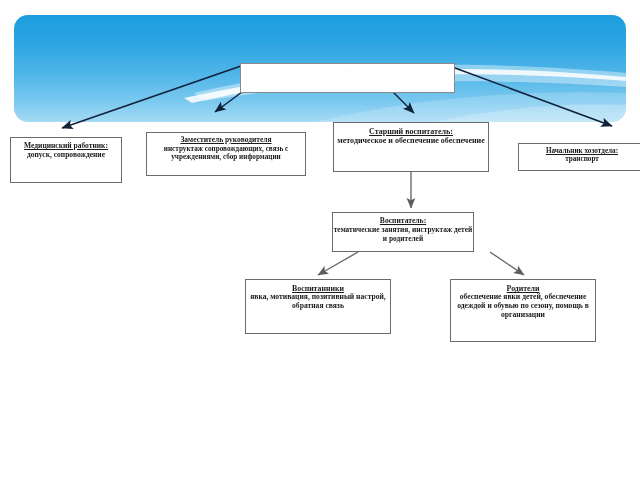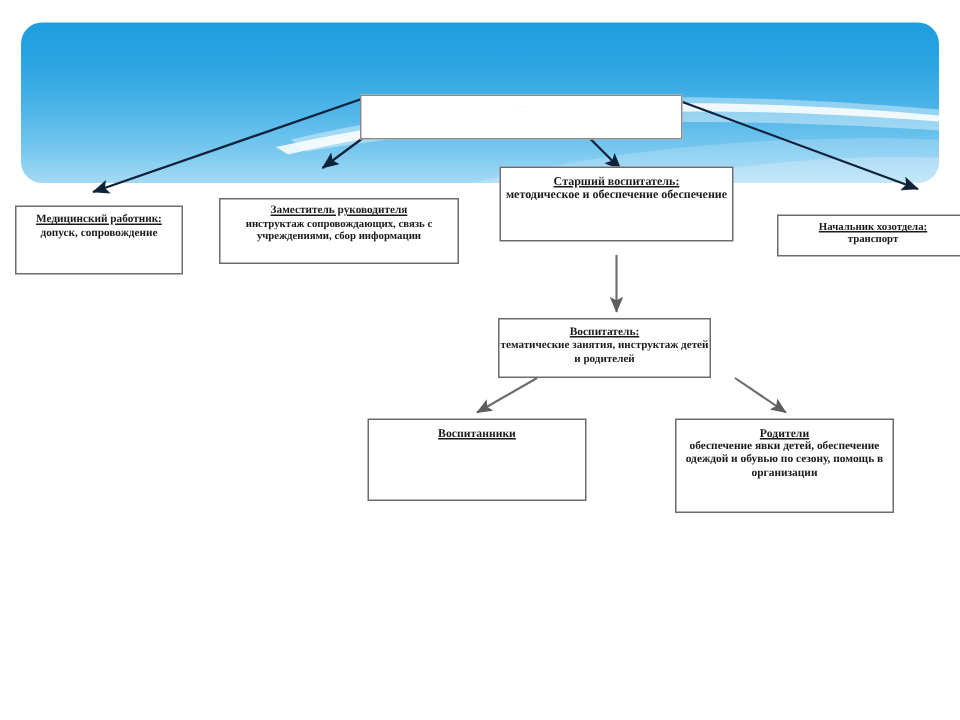--- a/index.html
+++ b/index.html
@@ -85,21 +85,21 @@
 
   #deputy-box {
     left: 146px; top: 132px;
     width: 160px; height: 44px;
     font-size: 7.2px;
     padding-top: 3px;
   }
   #deputy-box .title { font-size: 7.5px; }
 
   #senior-box {
-    left: 333px; top: 111px;
+    left: 333px; top: 122px;
     width: 156px; height: 50px;
     font-size: 8px;
     padding-top: 4px;
   }
   #senior-box .title { font-size: 8px; }
 
   #econ-box {
     left: 518px; top: 143px;
     width: 128px; height: 28px;
     font-size: 7.2px;
@@ -202,20 +202,21 @@
     <span class="body">транспорт</span>
   </div>
 
   <div class="node" id="teacher-box">
     <span class="title">Воспитатель:</span>
     <span class="body">тематические занятия, инструктаж детей и родителей</span>
   </div>
 
   <div class="node" id="pupils-box">
     <span class="title">Воспитанники</span>
+    <span class="body">явка, мотивация, позитивный настрой, обратная связь</span>
   </div>
 
   <div class="node" id="parents-box">
     <span class="title">Родители</span>
     <span class="body">обеспечение явки детей, обеспечение одеждой и обувью  по сезону, помощь в организации</span>
   </div>
 
 </div>
 
 </body></html>

